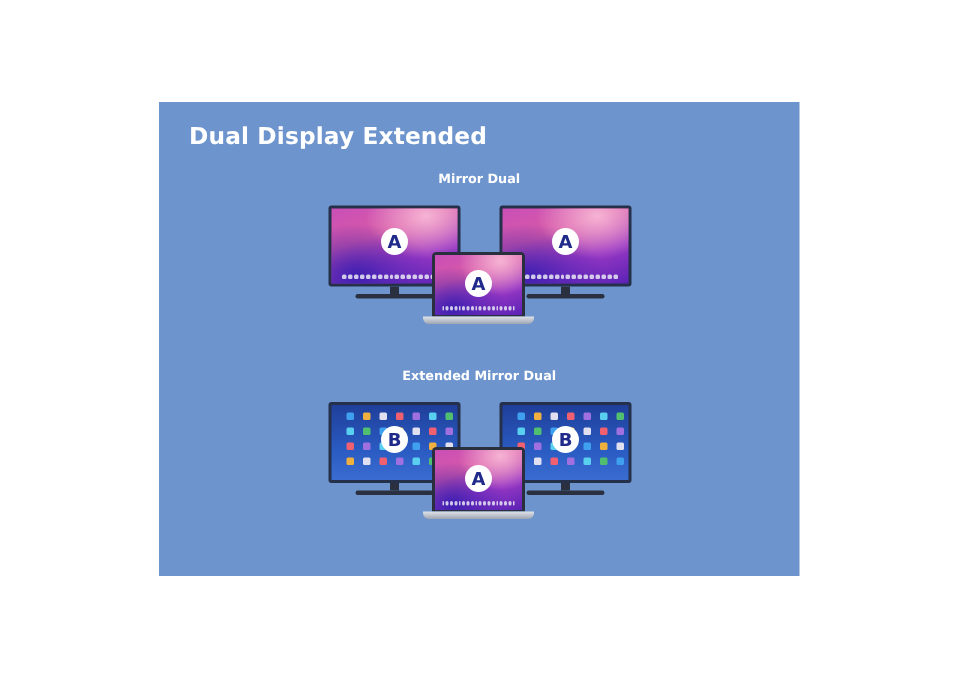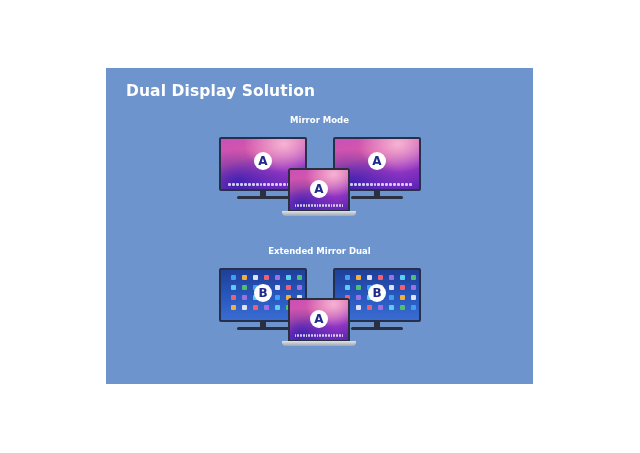--- a/index.html
+++ b/index.html
@@ -23,23 +23,23 @@
   .dock{position:absolute;left:8%;bottom:3px;width:84%;height:3px;display:flex;gap:1px;justify-content:center;}
   .dock i{display:block;width:3px;height:3px;background:#e8e8f4;border-radius:1px;opacity:.85;}
   .grid{position:absolute;left:10px;top:5px;display:grid;grid-template-columns:repeat(7,5px);column-gap:6px;row-gap:5px;}
   .grid i{display:block;width:5px;height:5px;border-radius:1px;}
   .badge{position:absolute;width:18px;height:18px;border-radius:50%;background:#fff;color:#1f2a8a;font-weight:bold;font-size:12px;line-height:18px;text-align:center;transform:translate(-50%,-50%);}
 </style>
 </head>
 <body>
 
 <div class="panel">
-  <div class="title">Dual Display Solution</div>
-
-  <div class="section-label" style="top:47px;">Mirror Mode</div>
+  <div class="title">Dual Display Extended</div>
+
+  <div class="section-label" style="top:47px;">Mirror Dual</div>
 
   <div class="device monitor" style="left:113px;top:69px;">
     <div class="bezel">
         <div class="screen wall-a">
           <div class="dock">
             <i></i>
             <i></i>
             <i></i>
             <i></i>
             <i></i>

